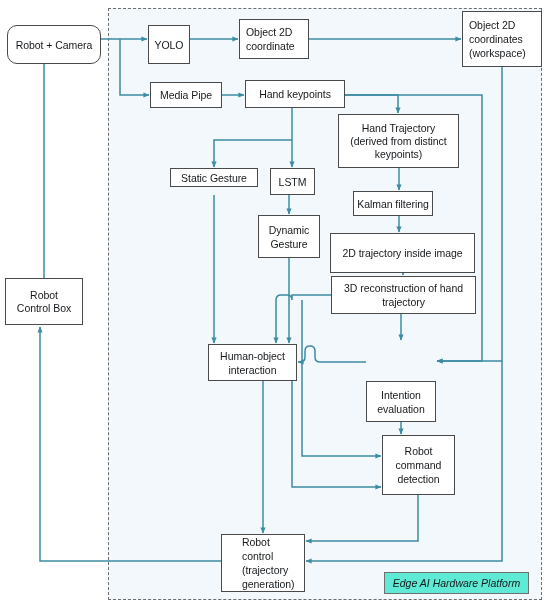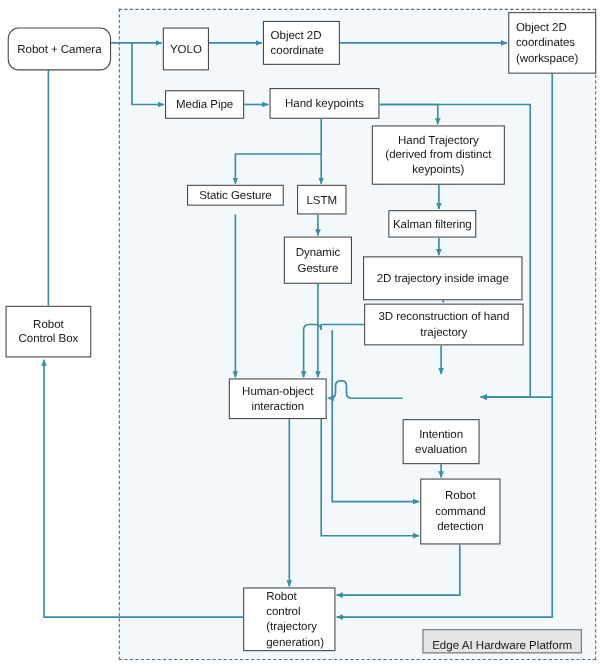--- a/index.html
+++ b/index.html
@@ -40,28 +40,29 @@
     font-size:10.5px;
     line-height:14px;
     letter-spacing:-0.05px;
     padding:1px 3px;
     z-index:3;
   }
   .node.tight{line-height:13px;}
   .platform-label{
     position:absolute;
     box-sizing:border-box;
-    background:#e5e5e5;
+    background:#5eead4;
     border:1.3px solid #6f6f6f;
     display:flex;
-    align-items:flex-end;
+    align-items:center;
     justify-content:center;
     font-size:10.5px;
     color:#16191c;
     z-index:3;
+    font-style:italic;
   }
 </style>
 </head>
 <body>
 
 <div id="canvas">
 
   <div class="platform" style="left:108px; top:8px; width:434px; height:592px;"></div>
 
   <svg id="wires" viewBox="0 0 550 611" width="550" height="611">

